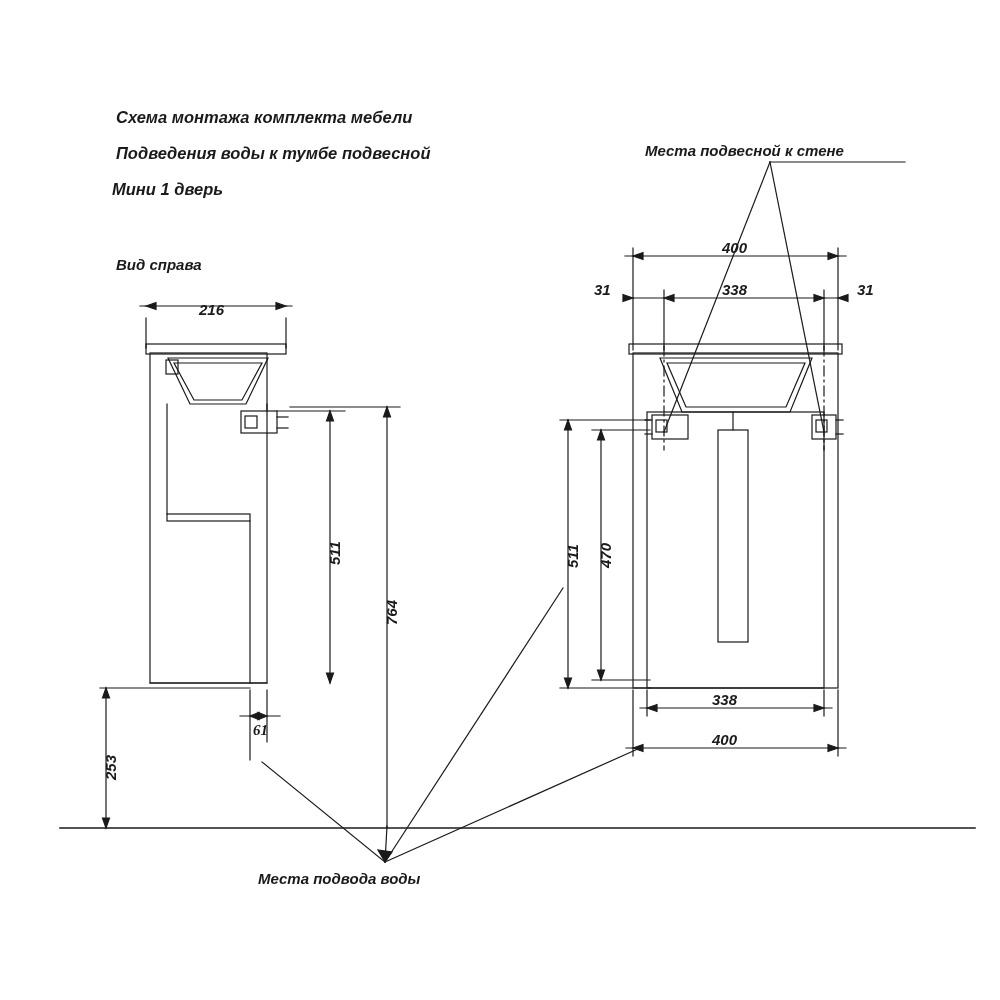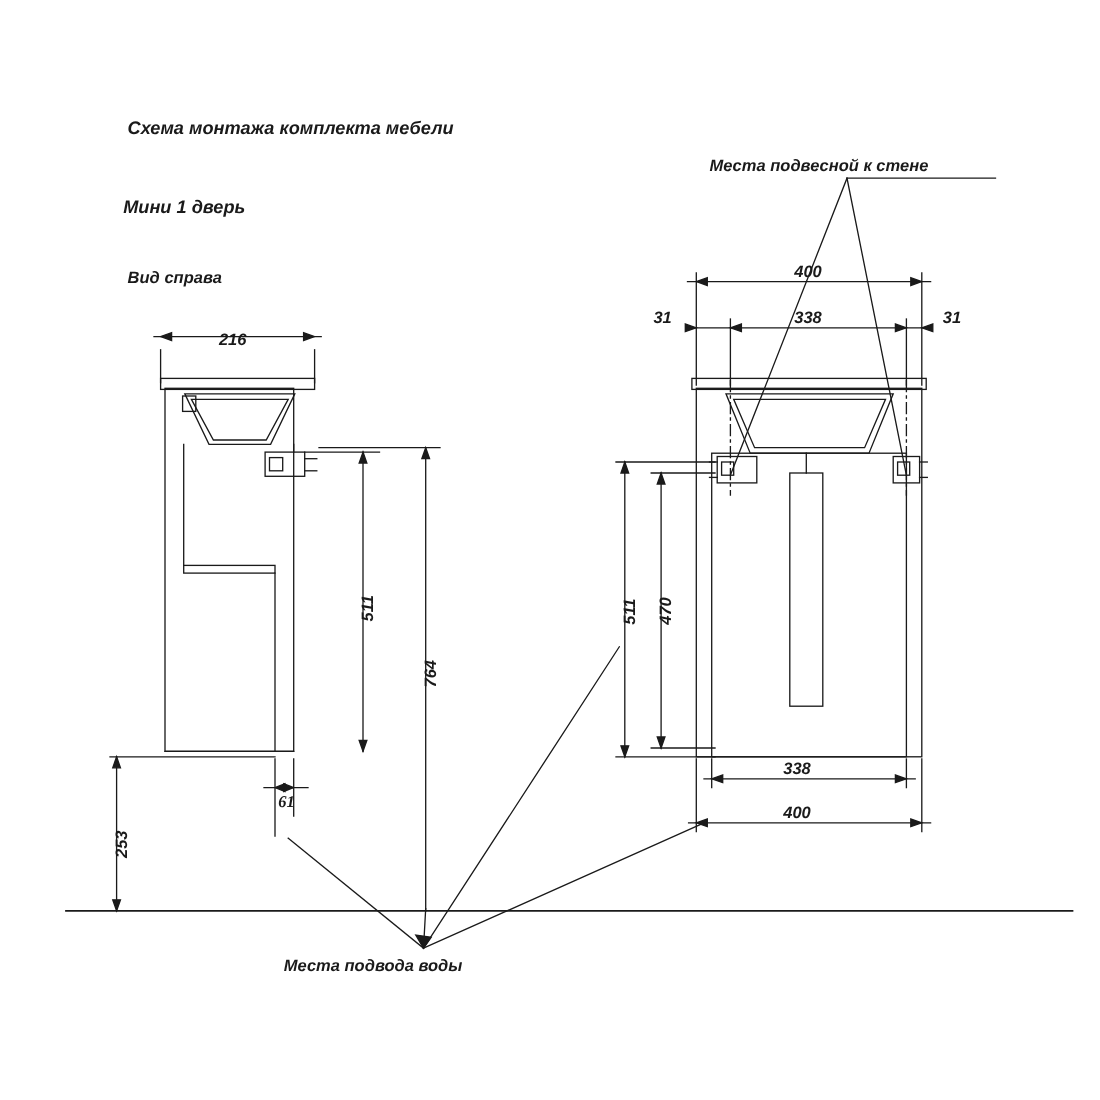--- a/index.html
+++ b/index.html
@@ -179,23 +179,24 @@
 
       <line x1="385" y1="862" x2="262" y2="762"></line>
       <line x1="385" y1="862" x2="387" y2="826"></line>
       <line x1="385" y1="862" x2="563" y2="588"></line>
       <line x1="385" y1="862" x2="640" y2="748"></line>
       <path d="M385 862 L378 850 L392 852 Z" fill="#1a1a1a"></path>
     </g>
   </svg>
 
   <div class="txt ttl" style="left:116px; top:108px;">Схема монтажа комплекта мебели</div>
+  <div class="txt ttl" style="left:116px; top:144px;">Подведения воды к тумбе подвесной</div>
   <div class="txt ttl" style="left:112px; top:180px;">Мини 1 дверь</div>
 
-  <div class="txt lbl" style="left:116px; top:244px;">Вид справа</div>
+  <div class="txt lbl" style="left:116px; top:256px;">Вид справа</div>
 
   <div class="txt lbl" style="left:645px; top:142px;">Места подвесной к стене</div>
   <div class="txt lbl" style="left:258px; top:870px;">Места подвода воды</div>
 
   <div class="txt dim" style="left:199px; top:289px;margin-top:12px;">216</div>
   <div class="txt dim rot90" style="left:326px; top:565px;">511</div>
   <div class="txt dim rot90" style="left:383px; top:625px;">764</div>
   <div class="txt dim rot90" style="left:102px; top:780px;">253</div>
   <div class="txt dim" style="left:253px; top:722px;font-family:Liberation Serif, serif;">61</div>
 

